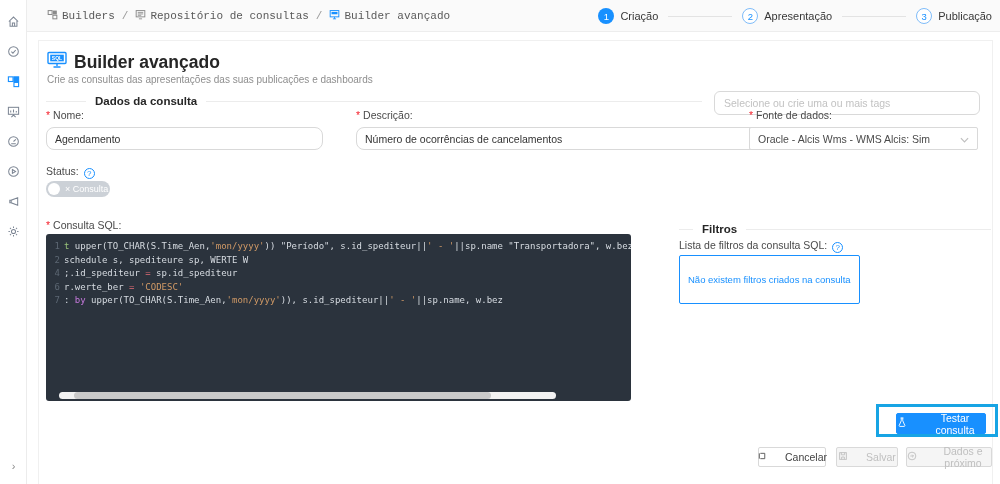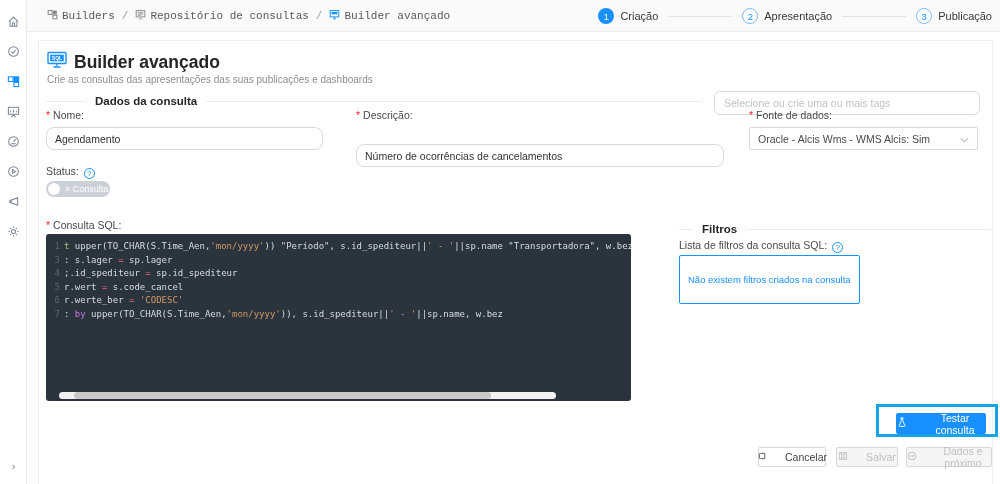--- a/index.html
+++ b/index.html
@@ -203,21 +203,21 @@
     <div class="abs field-label" style="left:7px; top:68px;">
       <span class="req">*</span><span>Nome:</span>
     </div>
     <div class="abs" style="left:7px; top:86px; width:277px;">
       <input class="text-input" value="Agendamento" style="">
     </div>
 
     <div class="abs field-label" style="left:317px; top:68px;">
       <span class="req">*</span><span>Descrição:</span>
     </div>
-    <div class="abs" style="left:317px; top:103px; width:368px;">
+    <div class="abs" style="left:317px; top:86px; width:408px;">
       <input class="text-input" value="Número de ocorrências de cancelamentos" style="">
     </div>
 
     <div class="abs field-label" style="left:710px; top:68px;">
       <span class="req">*</span><span>Fonte de dados:</span>
     </div>
     <div class="abs select" style="left:710px; top:86px; width:229px;">
       <span>Oracle - Alcis Wms - WMS Alcis: Sim</span>
       <span><svg width="9" height="6" viewBox="0 0 10 6">
             <path d="M1 1 L5 5 L9 1" fill="none" stroke="#bfbfbf" stroke-width="1.3"></path>
@@ -231,23 +231,22 @@
       <span class="switch-knob"></span>
       <span class="switch-text">× Consulta</span>
     </div>
 
     <div class="abs field-label" style="left:7px; top:178px;">
       <span class="req">*</span><span>Consulta SQL:</span>
     </div>
     <div class="abs code-block">
       <div id="sql-code">
           <div class="code-line"><span class="gutter">1</span><span class="tk-green">t </span><span class="tk-plain">upper(TO_CHAR(S.Time_Aen,</span><span class="tk-str">'mon/yyyy'</span><span class="tk-plain">)) "Período", s.id_spediteur||</span><span class="tk-str">' - '</span><span class="tk-plain">||sp.name "Transportadora", w.bez "Motivo Cancelamento", </span></div>
-          <div class="code-line"><span class="gutter">3</span><span class="tk-plain">: s.lager </span><span class="tk-op">=</span><span class="tk-plain"> sp.lager</span></div>
+          <div class="code-line"><span class="gutter">2</span><span class="tk-plain">schedule s, spediteure sp, WERTE W</span></div>
           <div class="code-line"><span class="gutter">4</span><span class="tk-plain">;.id_spediteur </span><span class="tk-op">=</span><span class="tk-plain"> sp.id_spediteur</span></div>
-          <div class="code-line"><span class="gutter">5</span><span class="tk-plain">r.wert </span><span class="tk-op">=</span><span class="tk-plain"> s.code_cancel</span></div>
           <div class="code-line"><span class="gutter">6</span><span class="tk-plain">r.werte_ber </span><span class="tk-op">=</span><span class="tk-plain"> </span><span class="tk-str">'CODESC'</span></div>
           <div class="code-line"><span class="gutter">7</span><span class="tk-plain">: </span><span class="tk-purple">by</span><span class="tk-plain"> upper(TO_CHAR(S.Time_Aen,</span><span class="tk-str">'mon/yyyy'</span><span class="tk-plain">)), s.id_spediteur||</span><span class="tk-str">' - '</span><span class="tk-plain">||sp.name, w.bez</span></div>
         </div>
     </div>
     <div class="abs hscroll-track">
       <div class="hscroll-thumb"></div>
     </div>
 
     <div class="abs divider" style="left:640px; top:182px; width:312px;">
       <span class="dline" style="width:14px;"></span>

